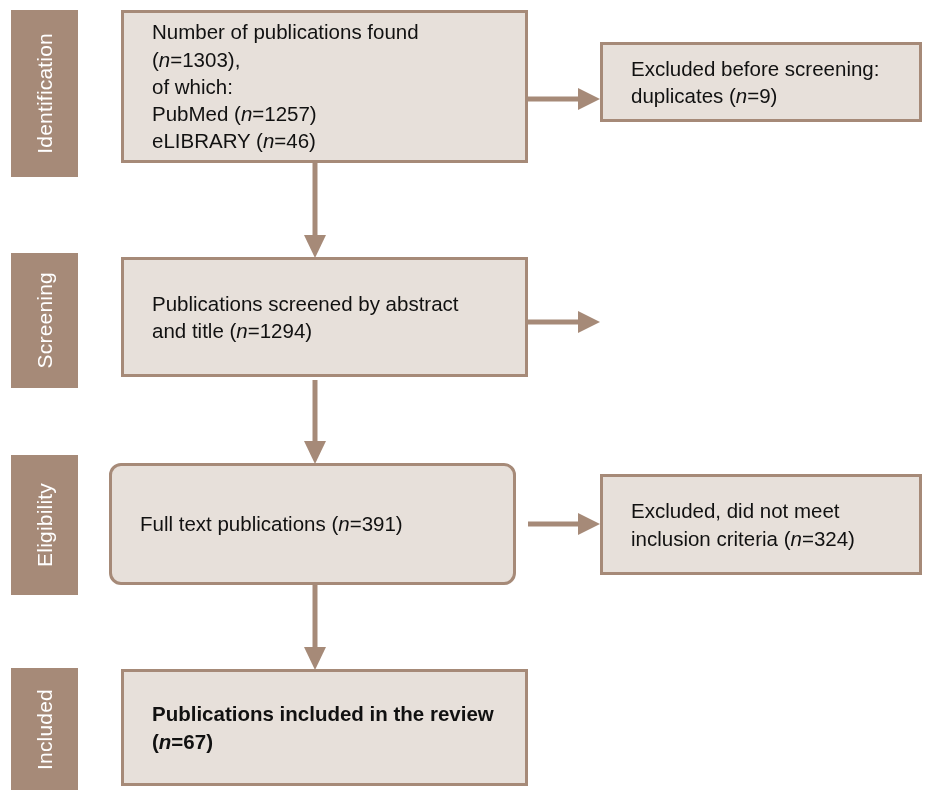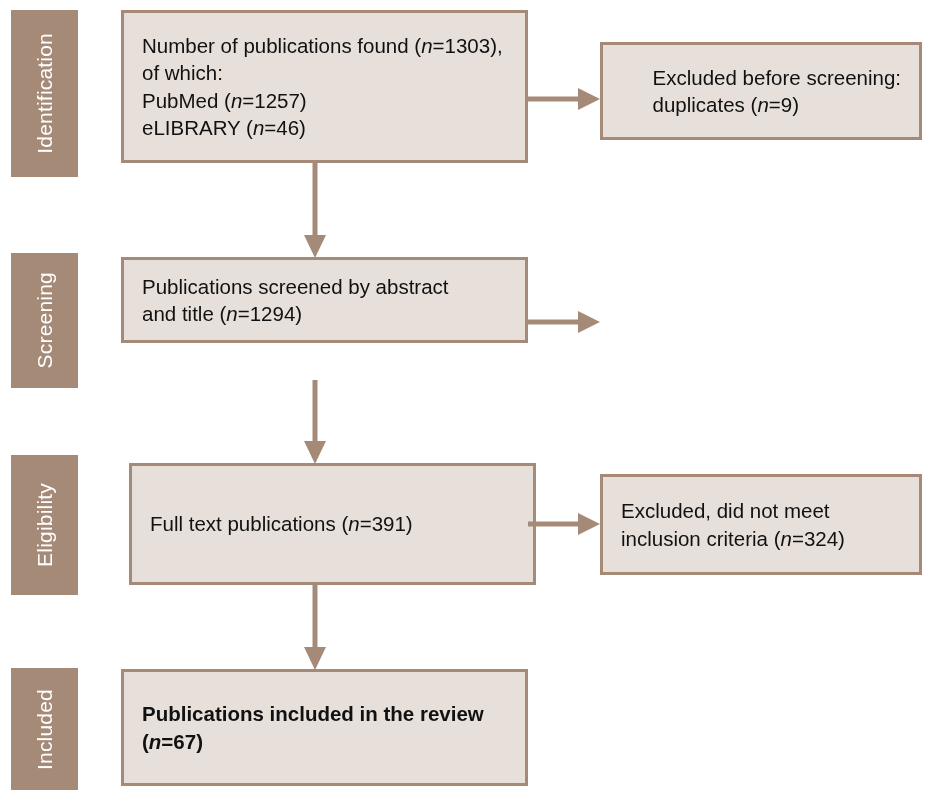--- a/index.html
+++ b/index.html
@@ -40,21 +40,21 @@
   
   .flow-box {
     position: absolute;
     background: #e7e0da;
     border: 3px solid #a68a78;
     box-sizing: border-box;
     display: flex;
     align-items: center;
   }
   .flow-box .box-text {
-    padding: 0 18px;
+    padding: 0 28px;
     font-size: 20.5px;
     line-height: 1.33;
     color: #111111;
     white-space: pre-line;
   }
   .flow-box .box-text i,
   .flow-box .box-text em {
     font-style: italic;
   }
   
@@ -84,33 +84,33 @@
   </div>
 
   <div class="stage-tab" style="left:11px; top:668px; width:67px; height:122px;">
     <span class="stage-label">Included</span>
   </div>
 
   <div class="flow-box" style="left:121px; top:10px; width:407px; height:153px;">
     <span class="box-text">Number of publications found (<i>n</i>=1303),<br>of which:<br>PubMed (<i>n</i>=1257)<br>eLIBRARY (<i>n</i>=46)</span>
   </div>
 
-  <div class="flow-box" style="left:121px; top:257px; width:407px; height:86px;">
+  <div class="flow-box" style="left:121px; top:257px; width:407px; height:120px;">
     <span class="box-text">Publications screened by abstract<br>and title (<i>n</i>=1294)</span>
   </div>
 
-  <div class="flow-box" style="left:129px; top:463px; width:407px; height:122px;">
+  <div class="flow-box" style="left:109px; top:463px; width:407px; height:122px;border-radius:12px;">
     <span class="box-text">Full text publications (<i>n</i>=391)</span>
   </div>
 
   <div class="flow-box" style="left:121px; top:669px; width:407px; height:117px;font-weight:bold;">
     <span class="box-text">Publications included in the review<br>(<i>n</i>=67)</span>
   </div>
 
-  <div class="flow-box" style="left:600px; top:42px; width:322px; height:98px;justify-content:flex-end;">
+  <div class="flow-box" style="left:600px; top:42px; width:322px; height:80px;">
     <span class="box-text">Excluded before screening:<br>duplicates (<i>n</i>=9)</span>
   </div>
 
 
   <div class="flow-box" style="left:600px; top:474px; width:322px; height:101px;">
     <span class="box-text">Excluded, did not meet<br>inclusion criteria (<i>n</i>=324)</span>
   </div>
 
   <div class="connector" style="left:528px; top:83px; width:74px; height:32px;">
     <svg width="74" height="32" viewBox="0 0 74 32" aria-hidden="true">

